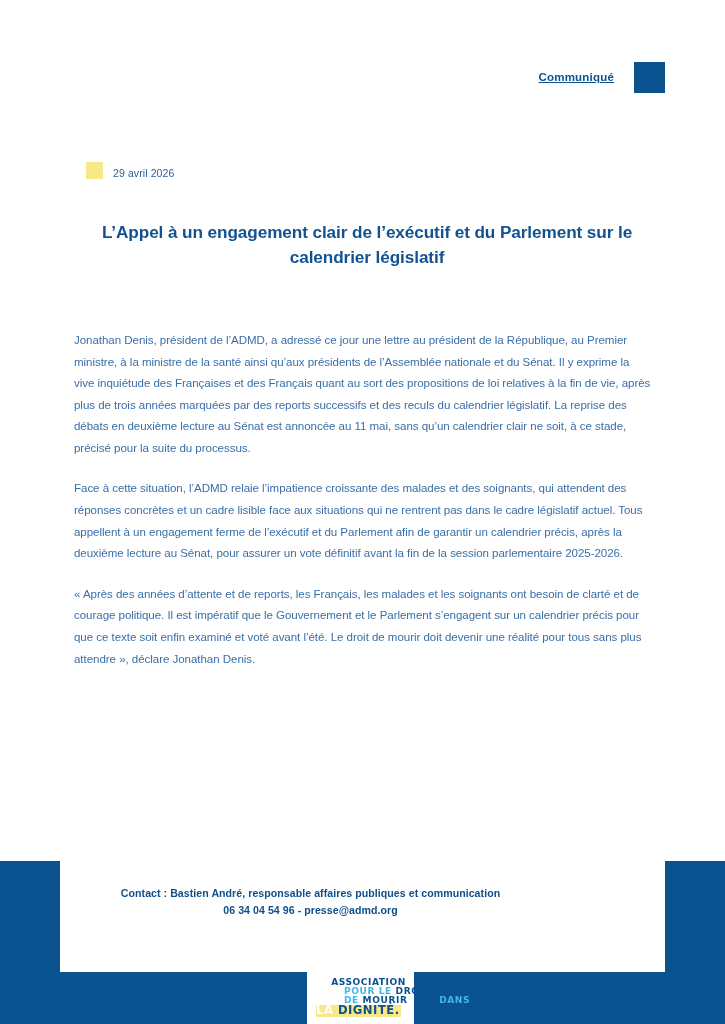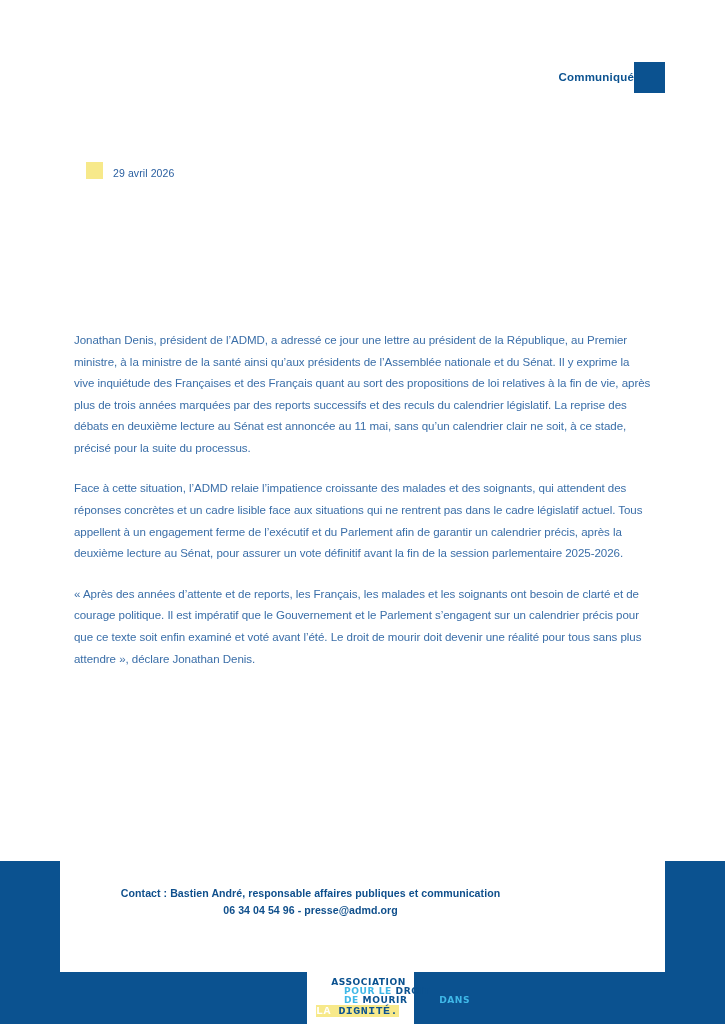--- a/index.html
+++ b/index.html
@@ -33,21 +33,22 @@
     display: flex;
     align-items: center;
     justify-content: flex-end;
   }
 
   .header-label {
     font-size: 11.5px;
     font-weight: bold;
     color: #0b5290;
     letter-spacing: 0.2px;
-    margin-right: 0;
+    margin-right: 20px;
+    text-decoration: underline;
   }
 
   .header-square {
     width: 31px;
     height: 31px;
     background: #0b5290;
   }
 
   
   .date-row {
@@ -174,37 +175,38 @@
   .logo-line.l2 { color: #3fb8e8; }
   .logo-line.l3 { color: #3fb8e8; }
   .logo-line.l4 {
     background: #f7e98a;
     display: inline-block;
     padding: 0 1px 0 0;
   }
   .dk { color: #0b5290; }
   .lt { color: #3fb8e8; padding-left: 28px; }
   .wh { color: #ffffff; }
-  .logo-line.l4 .big { font-size: 11.6px; letter-spacing: 0.5px; font-family: Liberation Mono, monospace; }
+  .logo-line.l4 .big { font-size: 11.6px; letter-spacing: 0.5px; }
 </style>
 </head>
 <body>
 
 <div class="page">
 
   <div class="header">
     <span class="header-label">Communiqué</span>
     <span class="header-square"></span>
   </div>
 
   <div class="date-row">
     <span class="date-square"></span>
     <span class="date-text">29 avril 2026</span>
   </div>
 
+  <h1 class="title">L’Appel à un engagement clair de l’exécutif et du Parlement sur le calendrier législatif</h1>
 
   <div class="body-copy">
     <p>Jonathan Denis, président de l’ADMD, a adressé ce jour une lettre au président de la République, au Premier ministre, à la ministre de la santé ainsi qu’aux présidents de l’Assemblée nationale et du Sénat. Il y exprime la vive inquiétude des Françaises et des Français quant au sort des propositions de loi relatives à la fin de vie, après plus de trois années marquées par des reports successifs et des reculs du calendrier législatif. La reprise des débats en deuxième lecture au Sénat est annoncée au 11 mai, sans qu’un calendrier clair ne soit, à ce stade, précisé pour la suite du processus.</p>
     <p>Face à cette situation, l’ADMD relaie l’impatience croissante des malades et des soignants, qui attendent des réponses concrètes et un cadre lisible face aux situations qui ne rentrent pas dans le cadre législatif actuel. Tous appellent à un engagement ferme de l’exécutif et du Parlement afin de garantir un calendrier précis, après la deuxième lecture au Sénat, pour assurer un vote définitif avant la fin de la session parlementaire 2025-2026.</p>
     <p>« Après des années d’attente et de reports, les Français, les malades et les soignants ont besoin de clarté et de courage politique. Il est impératif que le Gouvernement et le Parlement s’engagent sur un calendrier précis pour que ce texte soit enfin examiné et voté avant l’été. Le droit de mourir doit devenir une réalité pour tous sans plus attendre », déclare Jonathan Denis.</p>
   </div>
 
   <div class="footer-left-block"></div>
   <div class="footer-right-block"></div>
   <div class="footer-bottom-band"></div>

